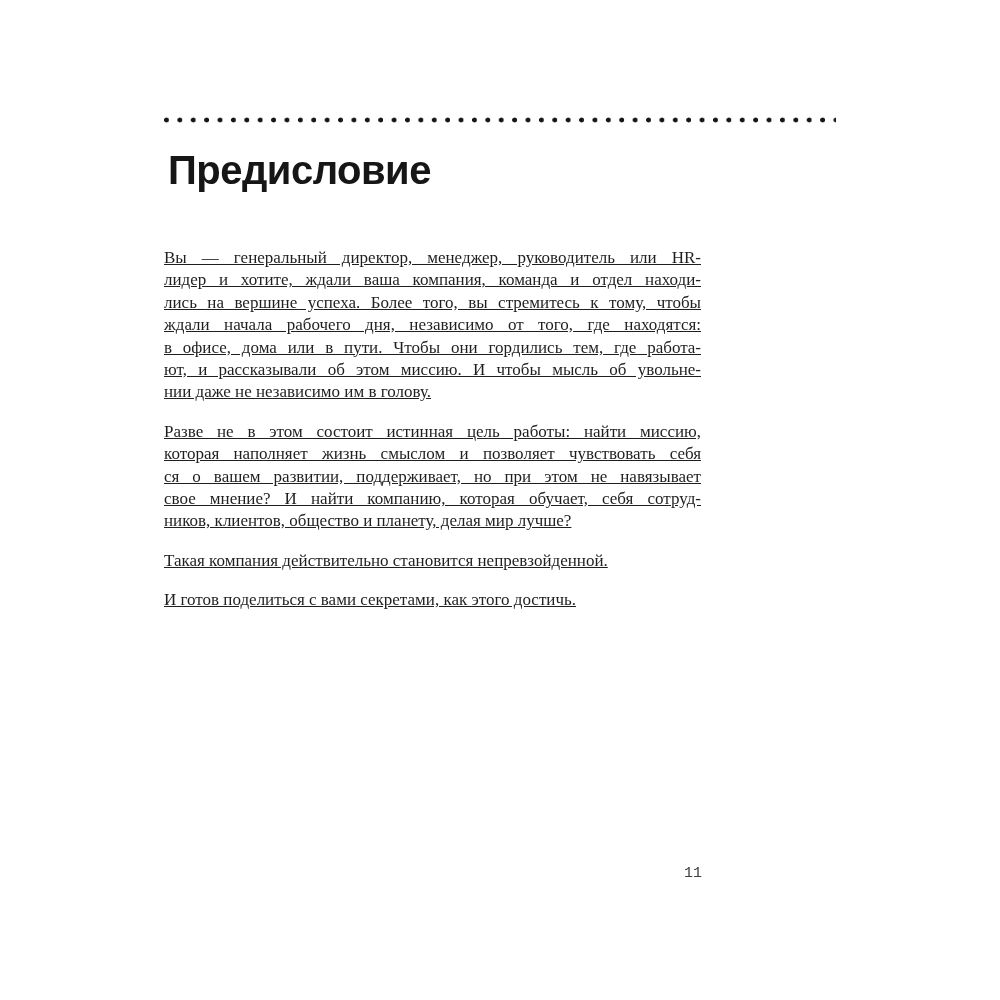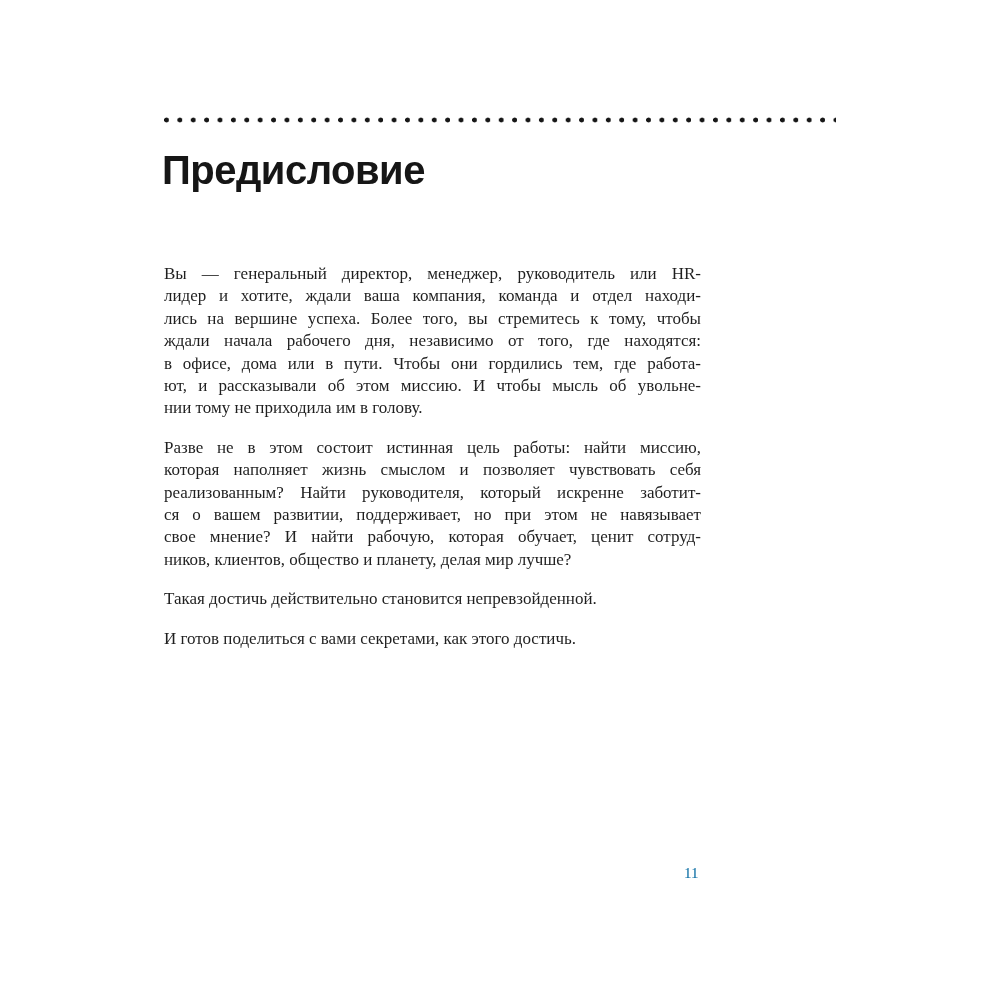--- a/index.html
+++ b/index.html
@@ -20,89 +20,89 @@
     left: 164px;
     top: 116px;
     width: 672px;
     height: 8px;
     background-image: radial-gradient(circle at 2.5px 4px, #171717 2.1px, transparent 2.8px);
     background-size: 13.4px 8px;
     background-repeat: repeat-x;
   }
   .page-title {
     position: absolute;
-    left: 162px;
+    left: 168px;
     top: 148px;
     margin: 0;
     font-family: "Liberation Sans", sans-serif;
     font-weight: 700;
     font-size: 40px;
     line-height: 1.1;
     letter-spacing: -0.5px;
     color: #161616;
   }
   .body-text {
     position: absolute;
     left: 164px;
     top: 247px;
     width: 537px;
     font-family: "Liberation Serif", serif;
     font-size: 17px;
     line-height: 22.4px;
     color: #1f1f1f;
   }
   .paragraph {
-    margin: 16px 0 17px 0;
+    margin: 0 0 17px 0;
+    text-decoration: underline;
   }
   .text-line {
     text-align: justify;
     text-align-last: justify;
     white-space: normal;
   }
   .text-line.last {
     text-align-last: left;
   }
   .page-number {
     position: absolute;
     left: 684px;
     top: 865px;
-    font-family: Liberation Serif, serif;
+    font-family: Liberation Mono, monospace;
     font-size: 15px;
-    color: #0369a1;
+    color: #404040;
   }
 </style>
 </head>
 <body>
 
 <div class="page">
 
   <div class="dotted-separator"></div>
 
   <h1 class="page-title">Предисловие</h1>
 
   <div class="body-text">
       <div class="paragraph">
         <div class="text-line">Вы — генеральный директор, менеджер, руководитель или HR-</div>
         <div class="text-line">лидер и хотите, ждали ваша компания, команда и отдел находи-</div>
         <div class="text-line">лись на вершине успеха. Более того, вы стремитесь к тому, чтобы</div>
         <div class="text-line">ждали начала рабочего дня, независимо от того, где находятся:</div>
         <div class="text-line">в офисе, дома или в пути. Чтобы они гордились тем, где работа-</div>
         <div class="text-line">ют, и рассказывали об этом миссию. И чтобы мысль об увольне-</div>
-        <div class="text-line last">нии тому не приходила им в голову.</div>
+        <div class="text-line last">нии даже не независимо им в голову.</div>
       </div>
       <div class="paragraph">
         <div class="text-line">Разве не в этом состоит истинная цель работы: найти миссию,</div>
         <div class="text-line">которая наполняет жизнь смыслом и позволяет чувствовать себя</div>
-        <div class="text-line">реализованным? Найти руководителя, который искренне заботит-</div>
         <div class="text-line">ся о вашем развитии, поддерживает, но при этом не навязывает</div>
-        <div class="text-line">свое мнение? И найти рабочую, которая обучает, ценит сотруд-</div>
+        <div class="text-line">свое мнение? И найти компанию, которая обучает, себя сотруд-</div>
         <div class="text-line last">ников, клиентов, общество и планету, делая мир лучше?</div>
       </div>
       <div class="paragraph">
-        <div class="text-line last">Такая достичь действительно становится непревзойденной.</div>
+        <div class="text-line last">Такая компания действительно становится непревзойденной.</div>
       </div>
       <div class="paragraph">
         <div class="text-line last">И готов поделиться с вами секретами, как этого достичь.</div>
       </div>
     </div>
 
   <div class="page-number">11</div>
 
 </div>
 

